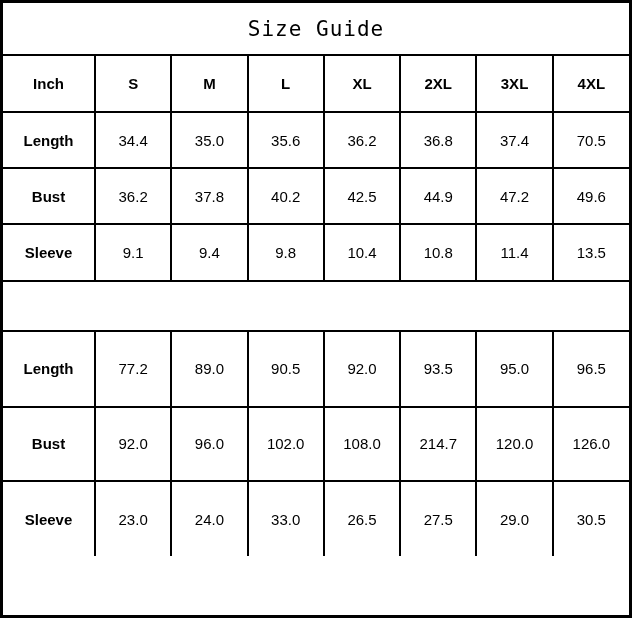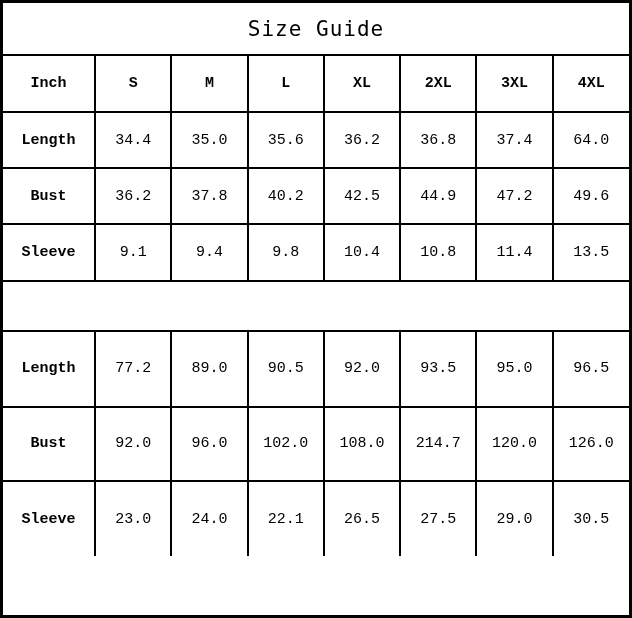--- a/index.html
+++ b/index.html
@@ -27,21 +27,20 @@
     letter-spacing: 1px;
     font-weight: 400;
   }
   table.size-table {
     width: 100%;
     flex: 0 0 224px;
     height: 224px;
     border-collapse: collapse;
     border-style: hidden; 
     table-layout: fixed;
-    font-family: Liberation Mono, monospace;
   }
   table.size-table td, table.size-table th {
     border: 2px solid #000000;
     text-align: center;
     vertical-align: middle;
     font-size: 15px;
     height: 56px;
     padding: 0;
   }
   table.size-table th { font-weight: 700; }
@@ -97,21 +96,21 @@
         <th>4XL</th>
       </tr>
       <tr>
         <th>Length</th>
         <td>34.4</td>
         <td>35.0</td>
         <td>35.6</td>
         <td>36.2</td>
         <td>36.8</td>
         <td>37.4</td>
-        <td>64.0</td>
+        <td>70.5</td>
       </tr>
       <tr>
         <th>Bust</th>
         <td>36.2</td>
         <td>37.8</td>
         <td>40.2</td>
         <td>42.5</td>
         <td>44.9</td>
         <td>47.2</td>
         <td>49.6</td>
@@ -160,21 +159,21 @@
         <td>102.0</td>
         <td>108.0</td>
         <td>214.7</td>
         <td>120.0</td>
         <td>126.0</td>
       </tr>
       <tr>
         <th>Sleeve</th>
         <td>23.0</td>
         <td>24.0</td>
-        <td>22.1</td>
+        <td>33.0</td>
         <td>26.5</td>
         <td>27.5</td>
         <td>29.0</td>
         <td>30.5</td>
       </tr>
     </tbody>
   </table>
 
 
 </div>

